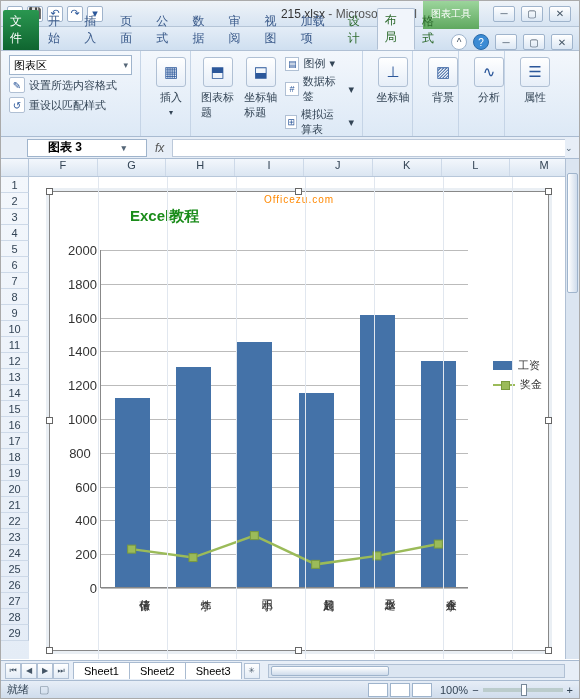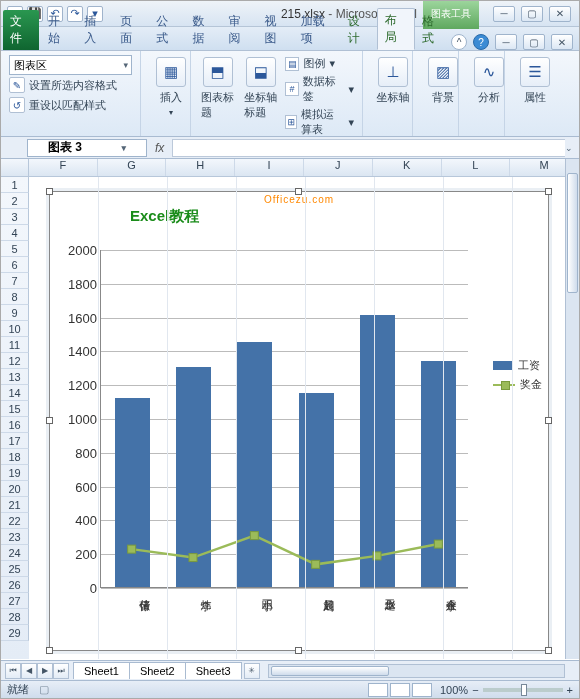--- a/index.html
+++ b/index.html
@@ -294,21 +294,21 @@
         <div class="plot" id="plot" style="border-left: 1px solid rgb(136, 136, 136); border-bottom: 1px solid rgb(136, 136, 136);">
             <div class="ygrid" style="top: 338px;"></div>
             <div class="yaxis-tick" style="top: 338px;">0</div>
             <div class="ygrid" style="top: 304.2px;"></div>
             <div class="yaxis-tick" style="top: 304.2px;">200</div>
             <div class="ygrid" style="top: 270.4px;"></div>
             <div class="yaxis-tick" style="top: 270.4px;">400</div>
             <div class="ygrid" style="top: 236.6px;"></div>
             <div class="yaxis-tick" style="top: 236.6px;">600</div>
             <div class="ygrid" style="top: 202.8px;"></div>
-            <div class="yaxis-tick" style="top: 202.8px;">800</div>
+            <div class="yaxis-tick" style="top: 202.8px; text-align: center;">800</div>
             <div class="ygrid" style="top: 169px;"></div>
             <div class="yaxis-tick" style="top: 169px;">1000</div>
             <div class="ygrid" style="top: 135.2px;"></div>
             <div class="yaxis-tick" style="top: 135.2px;">1200</div>
             <div class="ygrid" style="top: 101.4px;"></div>
             <div class="yaxis-tick" style="top: 101.4px;">1400</div>
             <div class="ygrid" style="top: 67.6px;"></div>
             <div class="yaxis-tick" style="top: 67.6px;">1600</div>
             <div class="ygrid" style="top: 33.8px;"></div>
             <div class="yaxis-tick" style="top: 33.8px;">1800</div>

